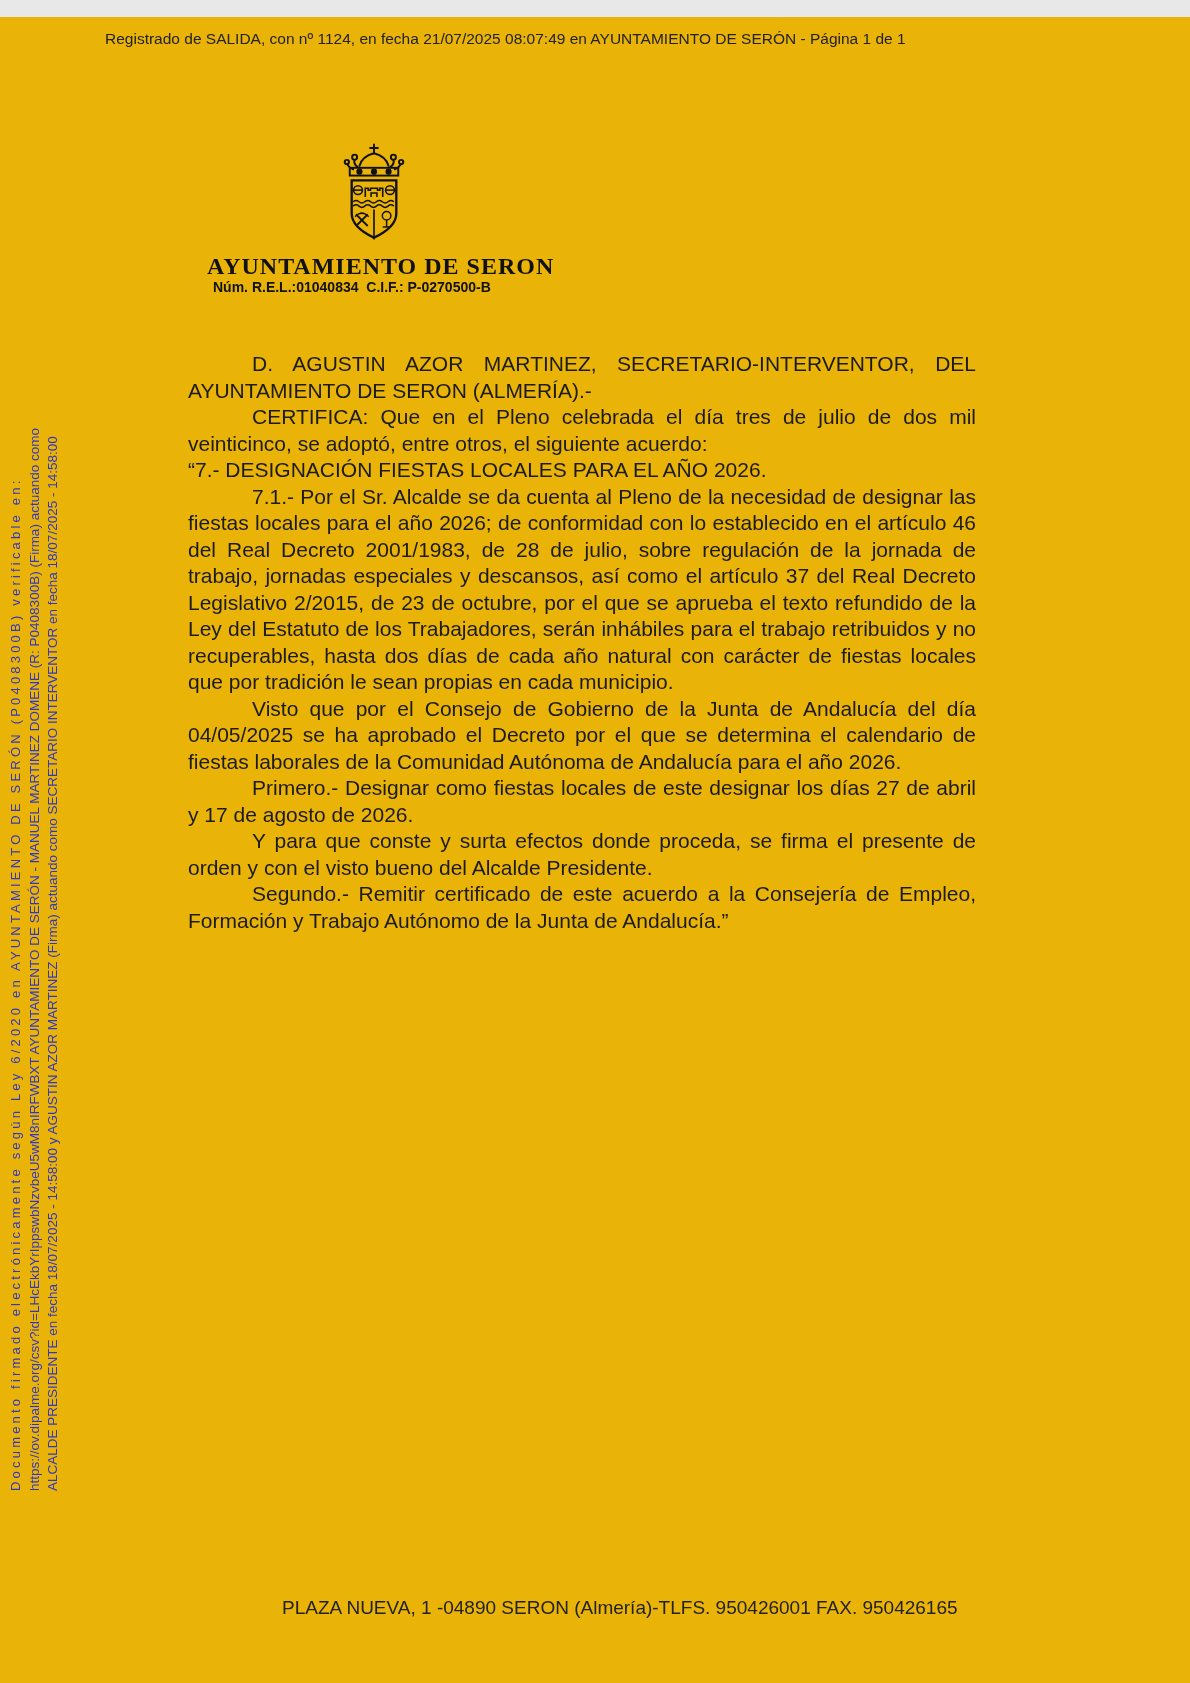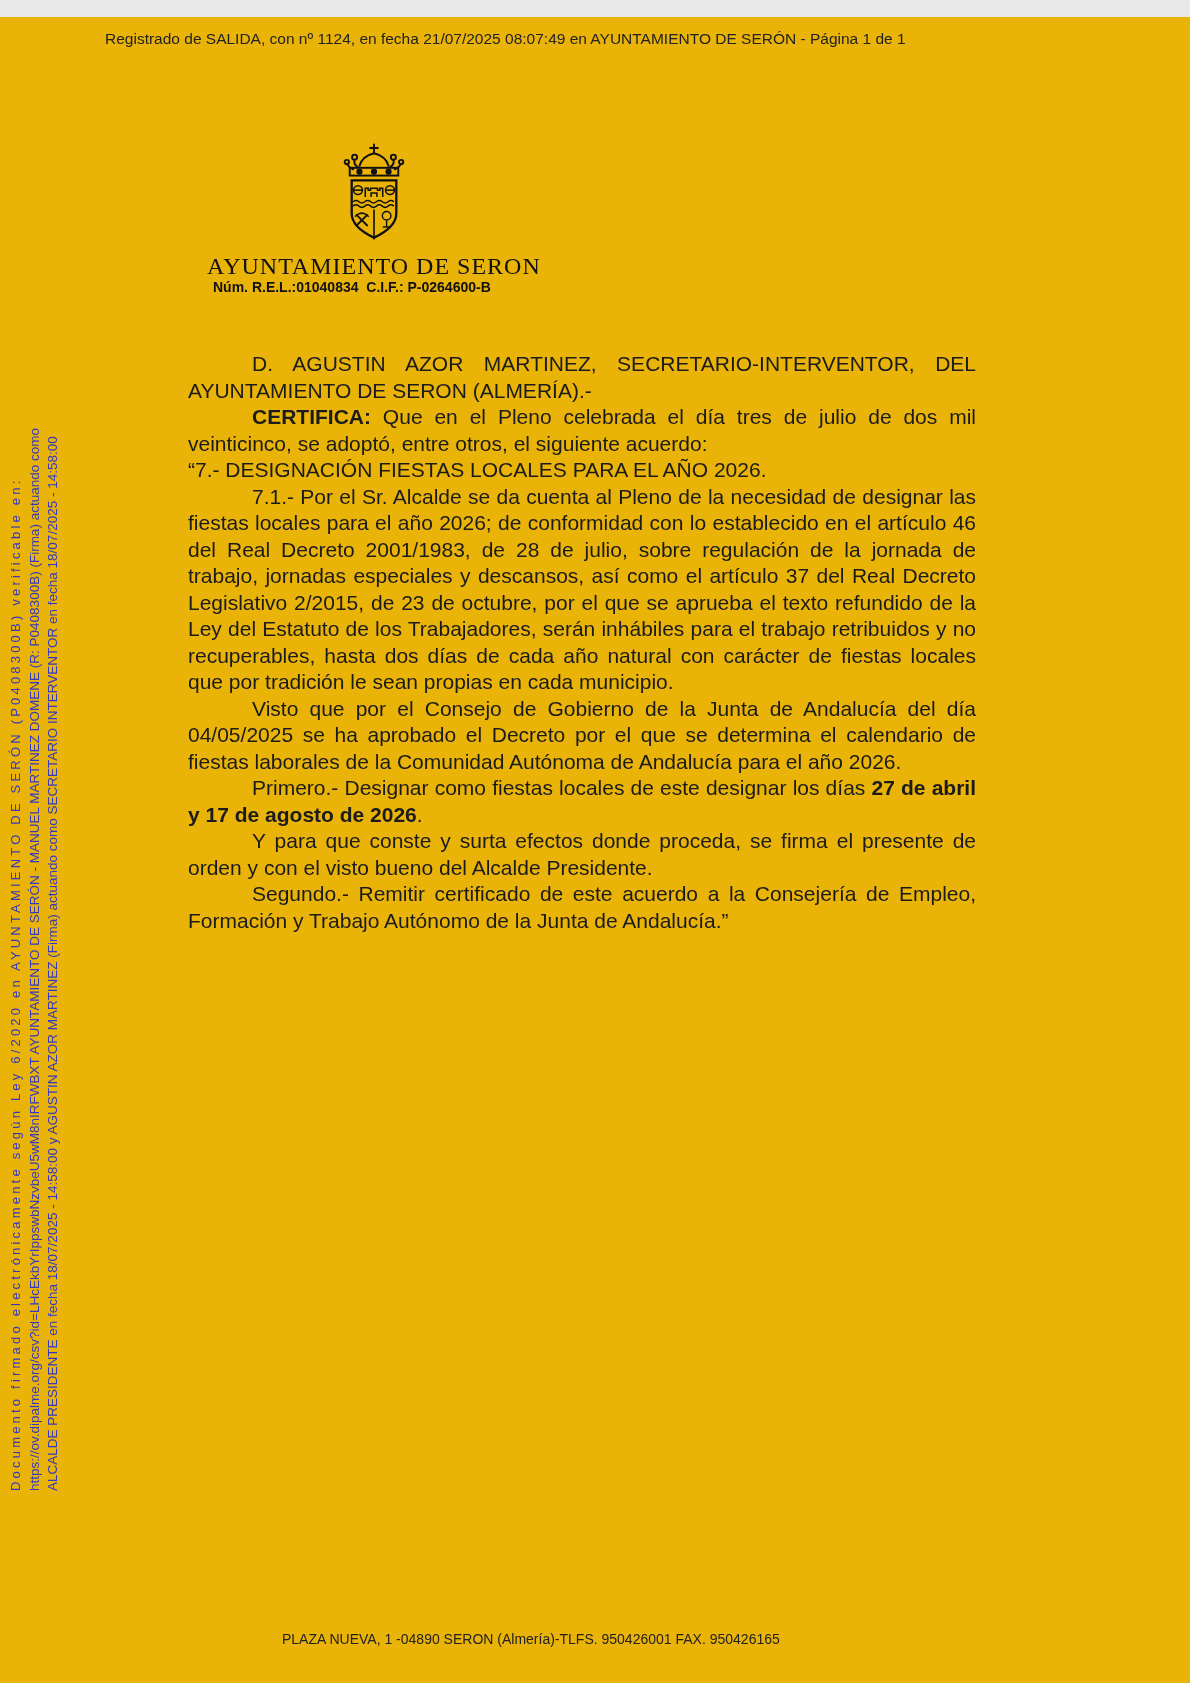--- a/index.html
+++ b/index.html
@@ -26,40 +26,40 @@
     top:1474px;
   }
   .side-1{left:8px;font-size:13px;letter-spacing:3.2px;}
   .side-2{left:27px;font-size:13.5px;}
   .side-3{left:45px;font-size:13.5px;}
   
   .crest{position:absolute;left:342px;top:124px;}
   .muni-name{
     position:absolute;left:207px;top:236px;
     font-family:"Liberation Serif", serif;
-    font-weight:normal;font-size:24px;letter-spacing:1px;
+    font-weight:bold;font-size:24px;letter-spacing:1px;
     white-space:nowrap;color:#111;
   }
   .muni-reg{
     position:absolute;left:213px;top:262px;
     font-weight:bold;font-size:14px;white-space:pre;color:#111;
   }
   
   .doc-body{
     position:absolute;left:188px;top:334px;width:788px;
     font-size:21px;line-height:26.5px;text-align:justify;
   }
   .doc-body p{margin:0;padding:0;}
   .doc-body p.indent{text-indent:64px;}
   .firma-note{margin-top:44px !important;text-indent:26px;}
   .footer-line{
-    position:absolute;left:282px;top:1614px;
-    font-size:14px;white-space:nowrap;color:#222;
+    position:absolute;left:282px;top:1580px;
+    font-size:19px;white-space:nowrap;color:#222;
   }
-  strong{font-weight:bold;}
+  strong{font-weight:normal;}
 </style>
 </head>
 <body>
 
 <div class="page">
 
   <div class="reg-stamp">Registrado de SALIDA, con nº 1124, en fecha 21/07/2025 08:07:49 en AYUNTAMIENTO DE SERÓN - Página 1 de 1</div>
 
   <div>
     <div class="side-line side-1" style="color: rgb(50, 56, 194);">Documento firmado electrónicamente según Ley 6/2020 en AYUNTAMIENTO DE SERÓN (P0408300B) verificable en:</div>
@@ -122,21 +122,21 @@
           <circle cx="46" cy="76.5" r="4.4"></circle>
           <path d="M46 81 v7"></path>
           <path d="M42 88 h8"></path>
         </g>
         <path d="M33 97 l0 4" stroke-width="1.6"></path>
       </g>
     </svg>
   </div>
 
   <div class="muni-name">AYUNTAMIENTO DE SERON</div>
-  <div class="muni-reg">Núm. R.E.L.:01040834  C.I.F.: P-0264600-B</div>
+  <div class="muni-reg">Núm. R.E.L.:01040834  C.I.F.: P-0270500-B</div>
 
   <div class="doc-body">
     <p class="indent">D. AGUSTIN AZOR MARTINEZ, SECRETARIO-INTERVENTOR, DEL AYUNTAMIENTO DE SERON (ALMERÍA).-</p>
     <p class="indent"><strong>CERTIFICA:</strong><span> Que en el Pleno celebrada el día tres de julio de dos mil veinticinco, se adoptó, entre otros, el siguiente acuerdo:</span></p>
     <p>“7.- DESIGNACIÓN FIESTAS LOCALES PARA EL AÑO 2026.</p>
     <p class="indent">7.1.- Por el Sr. Alcalde se da cuenta al Pleno de la necesidad de designar las fiestas locales para el año 2026; de conformidad con lo establecido en el artículo 46 del Real Decreto 2001/1983, de 28 de julio, sobre regulación de la jornada de trabajo, jornadas especiales y descansos, así como el artículo 37 del Real Decreto Legislativo 2/2015, de 23 de octubre, por el que se aprueba el texto refundido de la Ley del Estatuto de los Trabajadores, serán inhábiles para el trabajo retribuidos y no recuperables, hasta dos días de cada año natural con carácter de fiestas locales que por tradición le sean propias en cada municipio.</p>
     <p class="indent">Visto que por el Consejo de Gobierno de la Junta de Andalucía del día 04/05/2025 se ha aprobado el Decreto por el que se determina el calendario de fiestas laborales de la Comunidad Autónoma de Andalucía para el año 2026.</p>
     <p class="indent"><span>Primero.- Designar como fiestas locales de este designar los días </span><strong>27 de abril y 17 de agosto de 2026</strong><span>.</span></p>
     <p class="indent">Y para que conste y surta efectos donde proceda, se firma el presente de orden y con el visto bueno del Alcalde Presidente.</p>
     <p class="indent">Segundo.- Remitir certificado de este acuerdo a la Consejería de Empleo, Formación y Trabajo Autónomo de la Junta de Andalucía.”</p>

